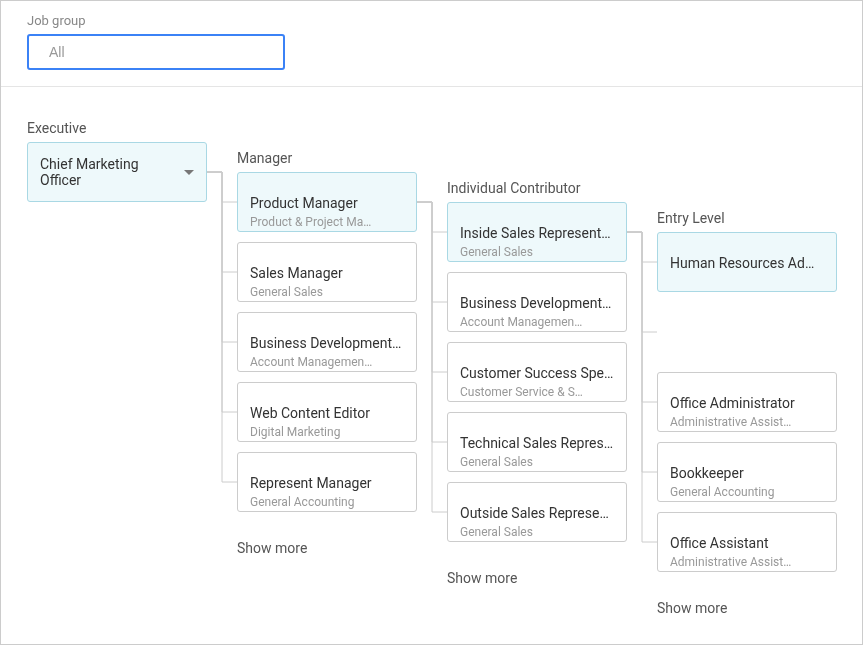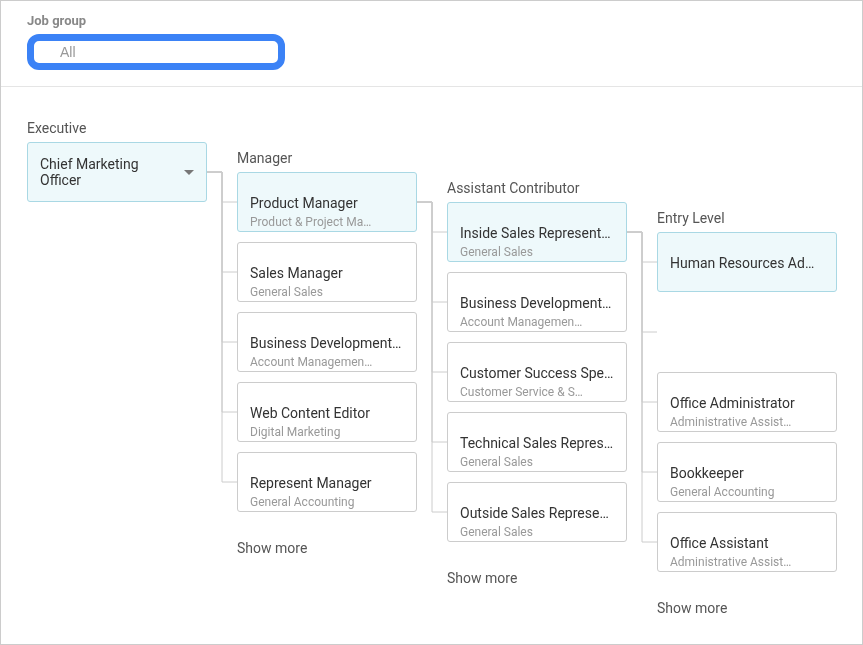--- a/index.html
+++ b/index.html
@@ -17,28 +17,27 @@
     overflow: hidden;
   }
   .filter-bar {
     padding: 12px 26px 16px 26px;
     border-bottom: 1px solid #e5e5e5;
   }
   .filter-label {
     font-size: 13px;
     color: #888;
     margin-bottom: 6px;
-    font-weight: bold;
   }
   .filter-input {
     width: 258px;
     height: 36px;
-    border: 7px solid #3b82f6;
-    border-radius: 12px;
-    padding: 0 26px;
+    border: 2px solid #3b82f6;
+    border-radius: 3px;
+    padding: 0 20px;
     font-size: 14px;
     color: #999;
   }
   .filter-input::placeholder { color: #999; }
 
   .canvas {
     position: relative;
     height: 548px;
   }
   .col-title {
@@ -122,21 +121,21 @@
 
   <div class="filter-bar">
     <div class="filter-label">Job group</div>
     <input class="filter-input" type="text" placeholder="All" style="">
   </div>
 
   <div class="canvas">
 
     <div class="col-title" style="left:26px; top:33px;">Executive</div>
     <div class="col-title" style="left:236px; top:63px;">Manager</div>
-    <div class="col-title" style="left:446px; top:93px;">Assistant Contributor</div>
+    <div class="col-title" style="left:446px; top:93px;">Individual Contributor</div>
     <div class="col-title" style="left:656px; top:123px;">Entry Level</div>
 
     <div class="exec-pill" style="left:26px; top:55px;gap:20px;">
       <span class="label">Chief Marketing Officer</span>
       <span class="caret"></span>
     </div>
 
     <div class="node highlight small" style="left:236px; top:85px;">
       <div class="title">Product Manager</div>
       <div class="sub">Product &amp; Project Ma…</div>

